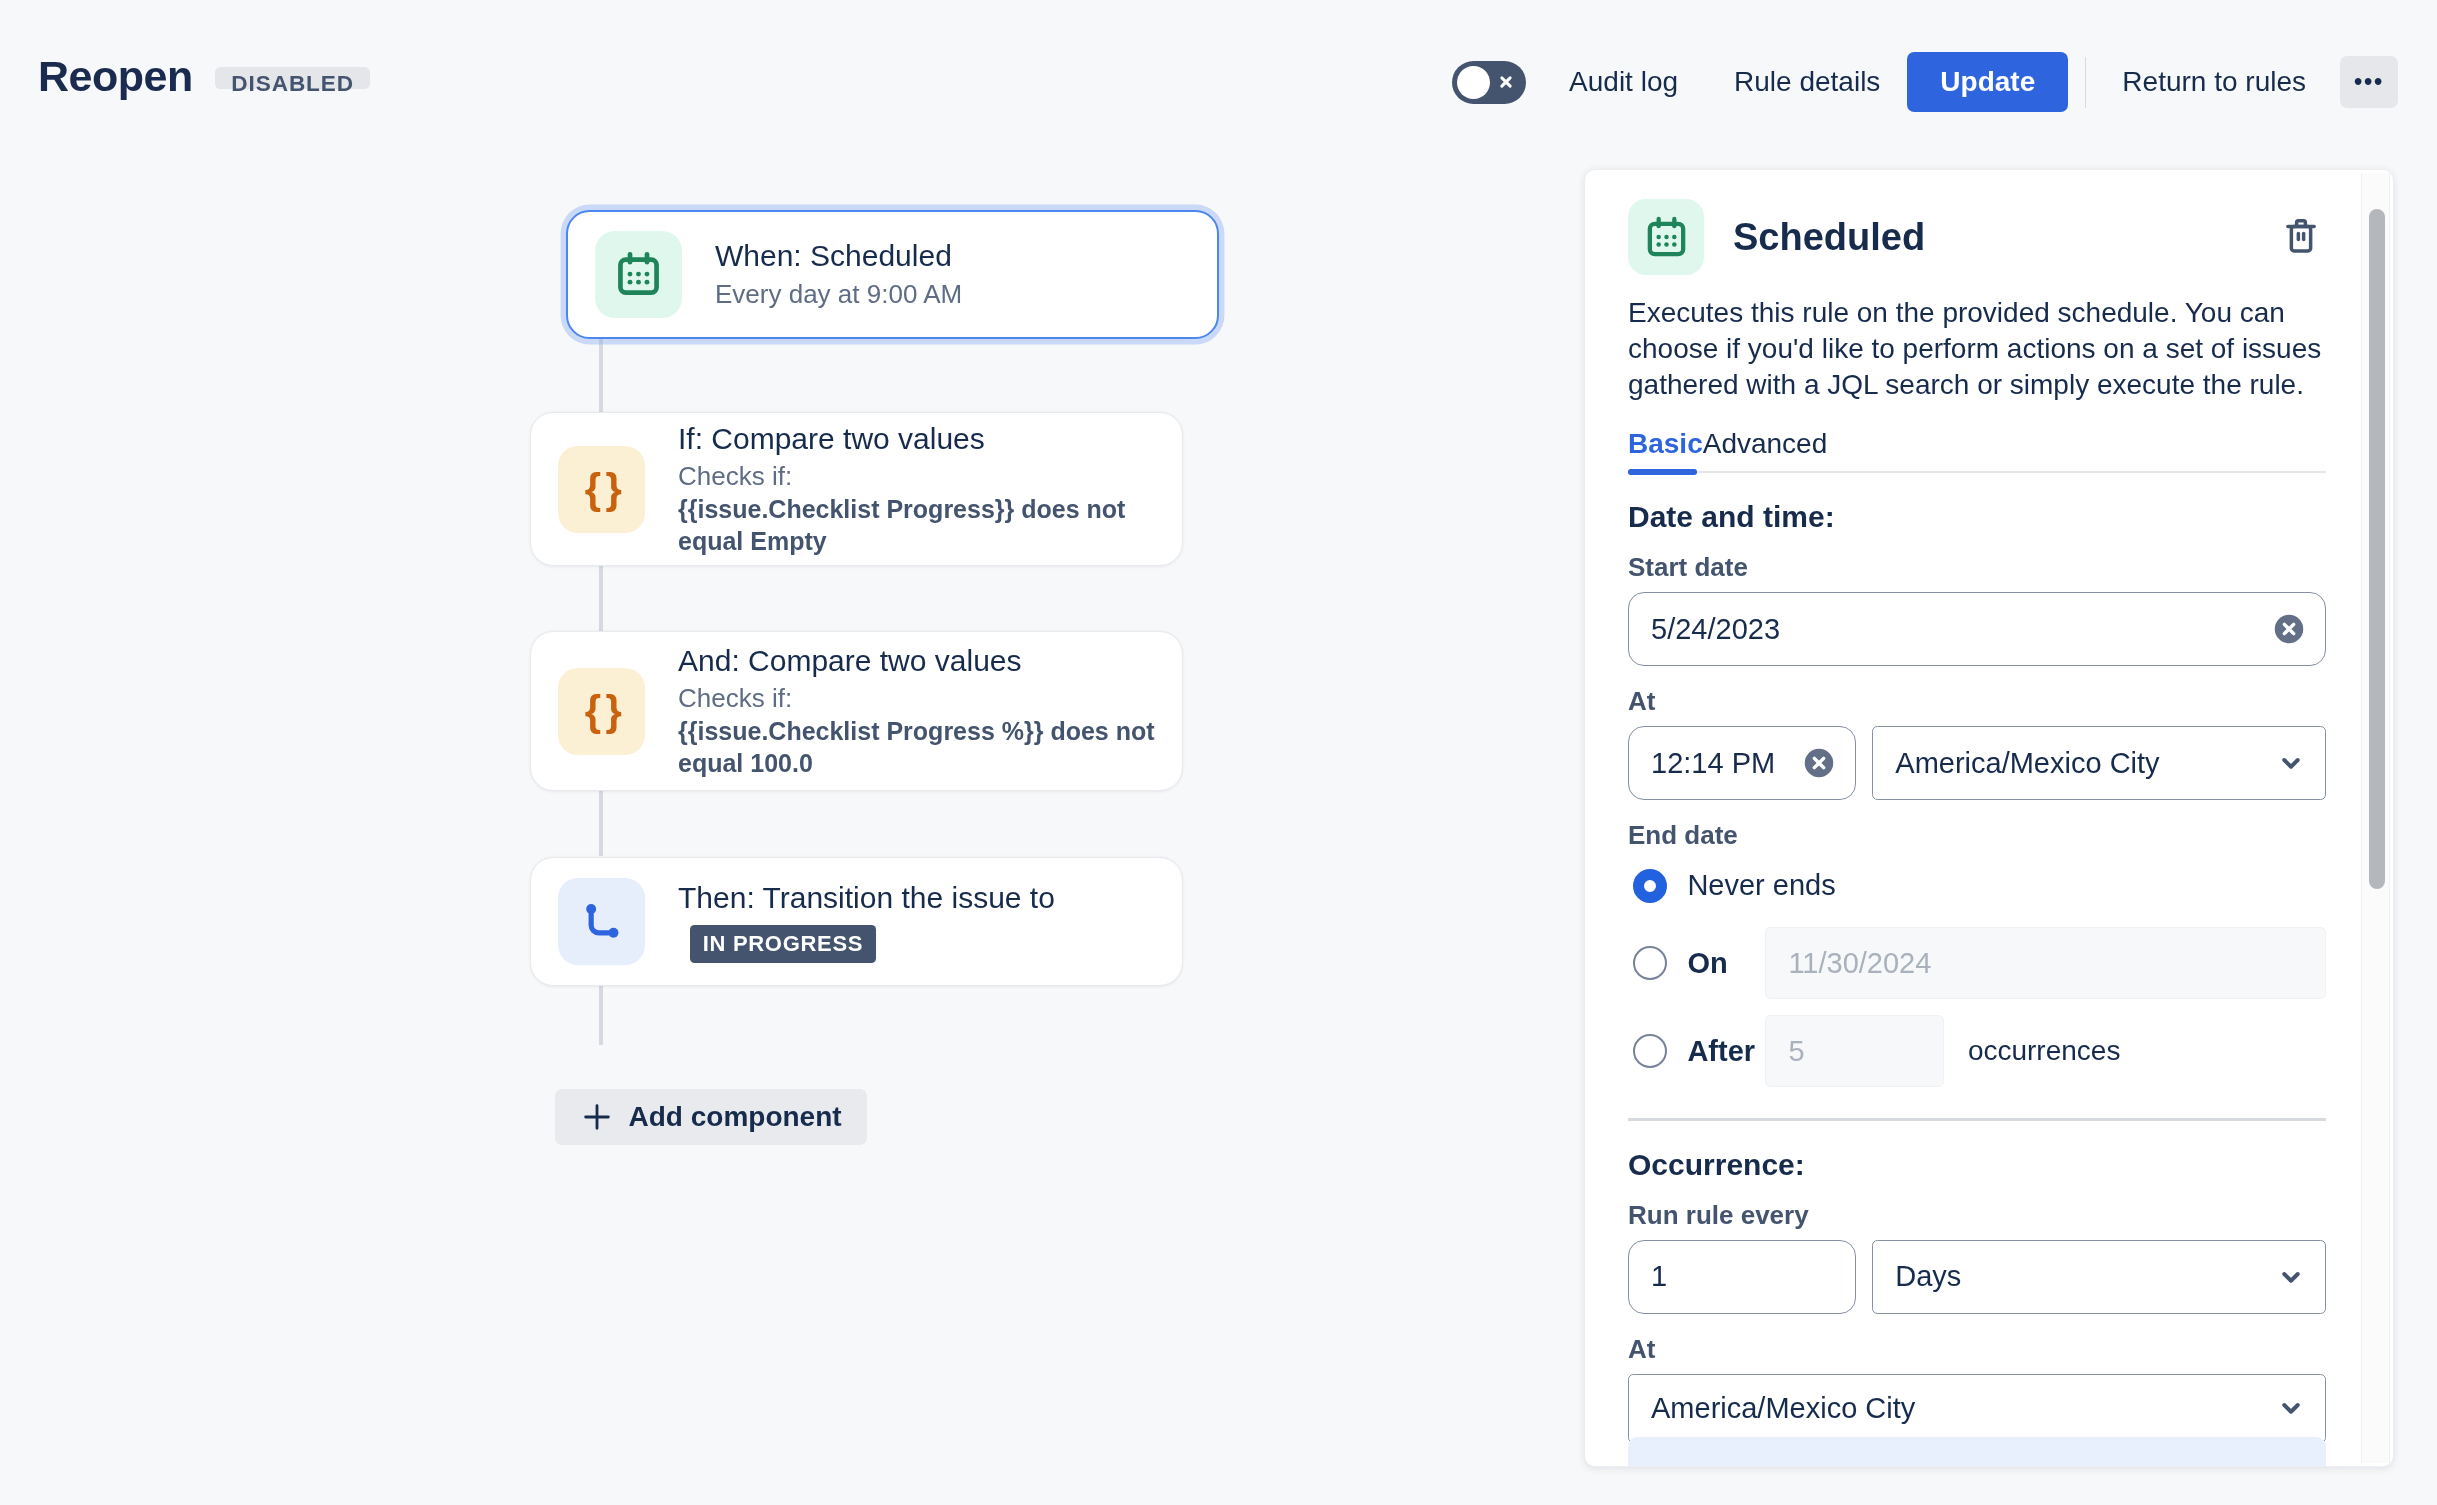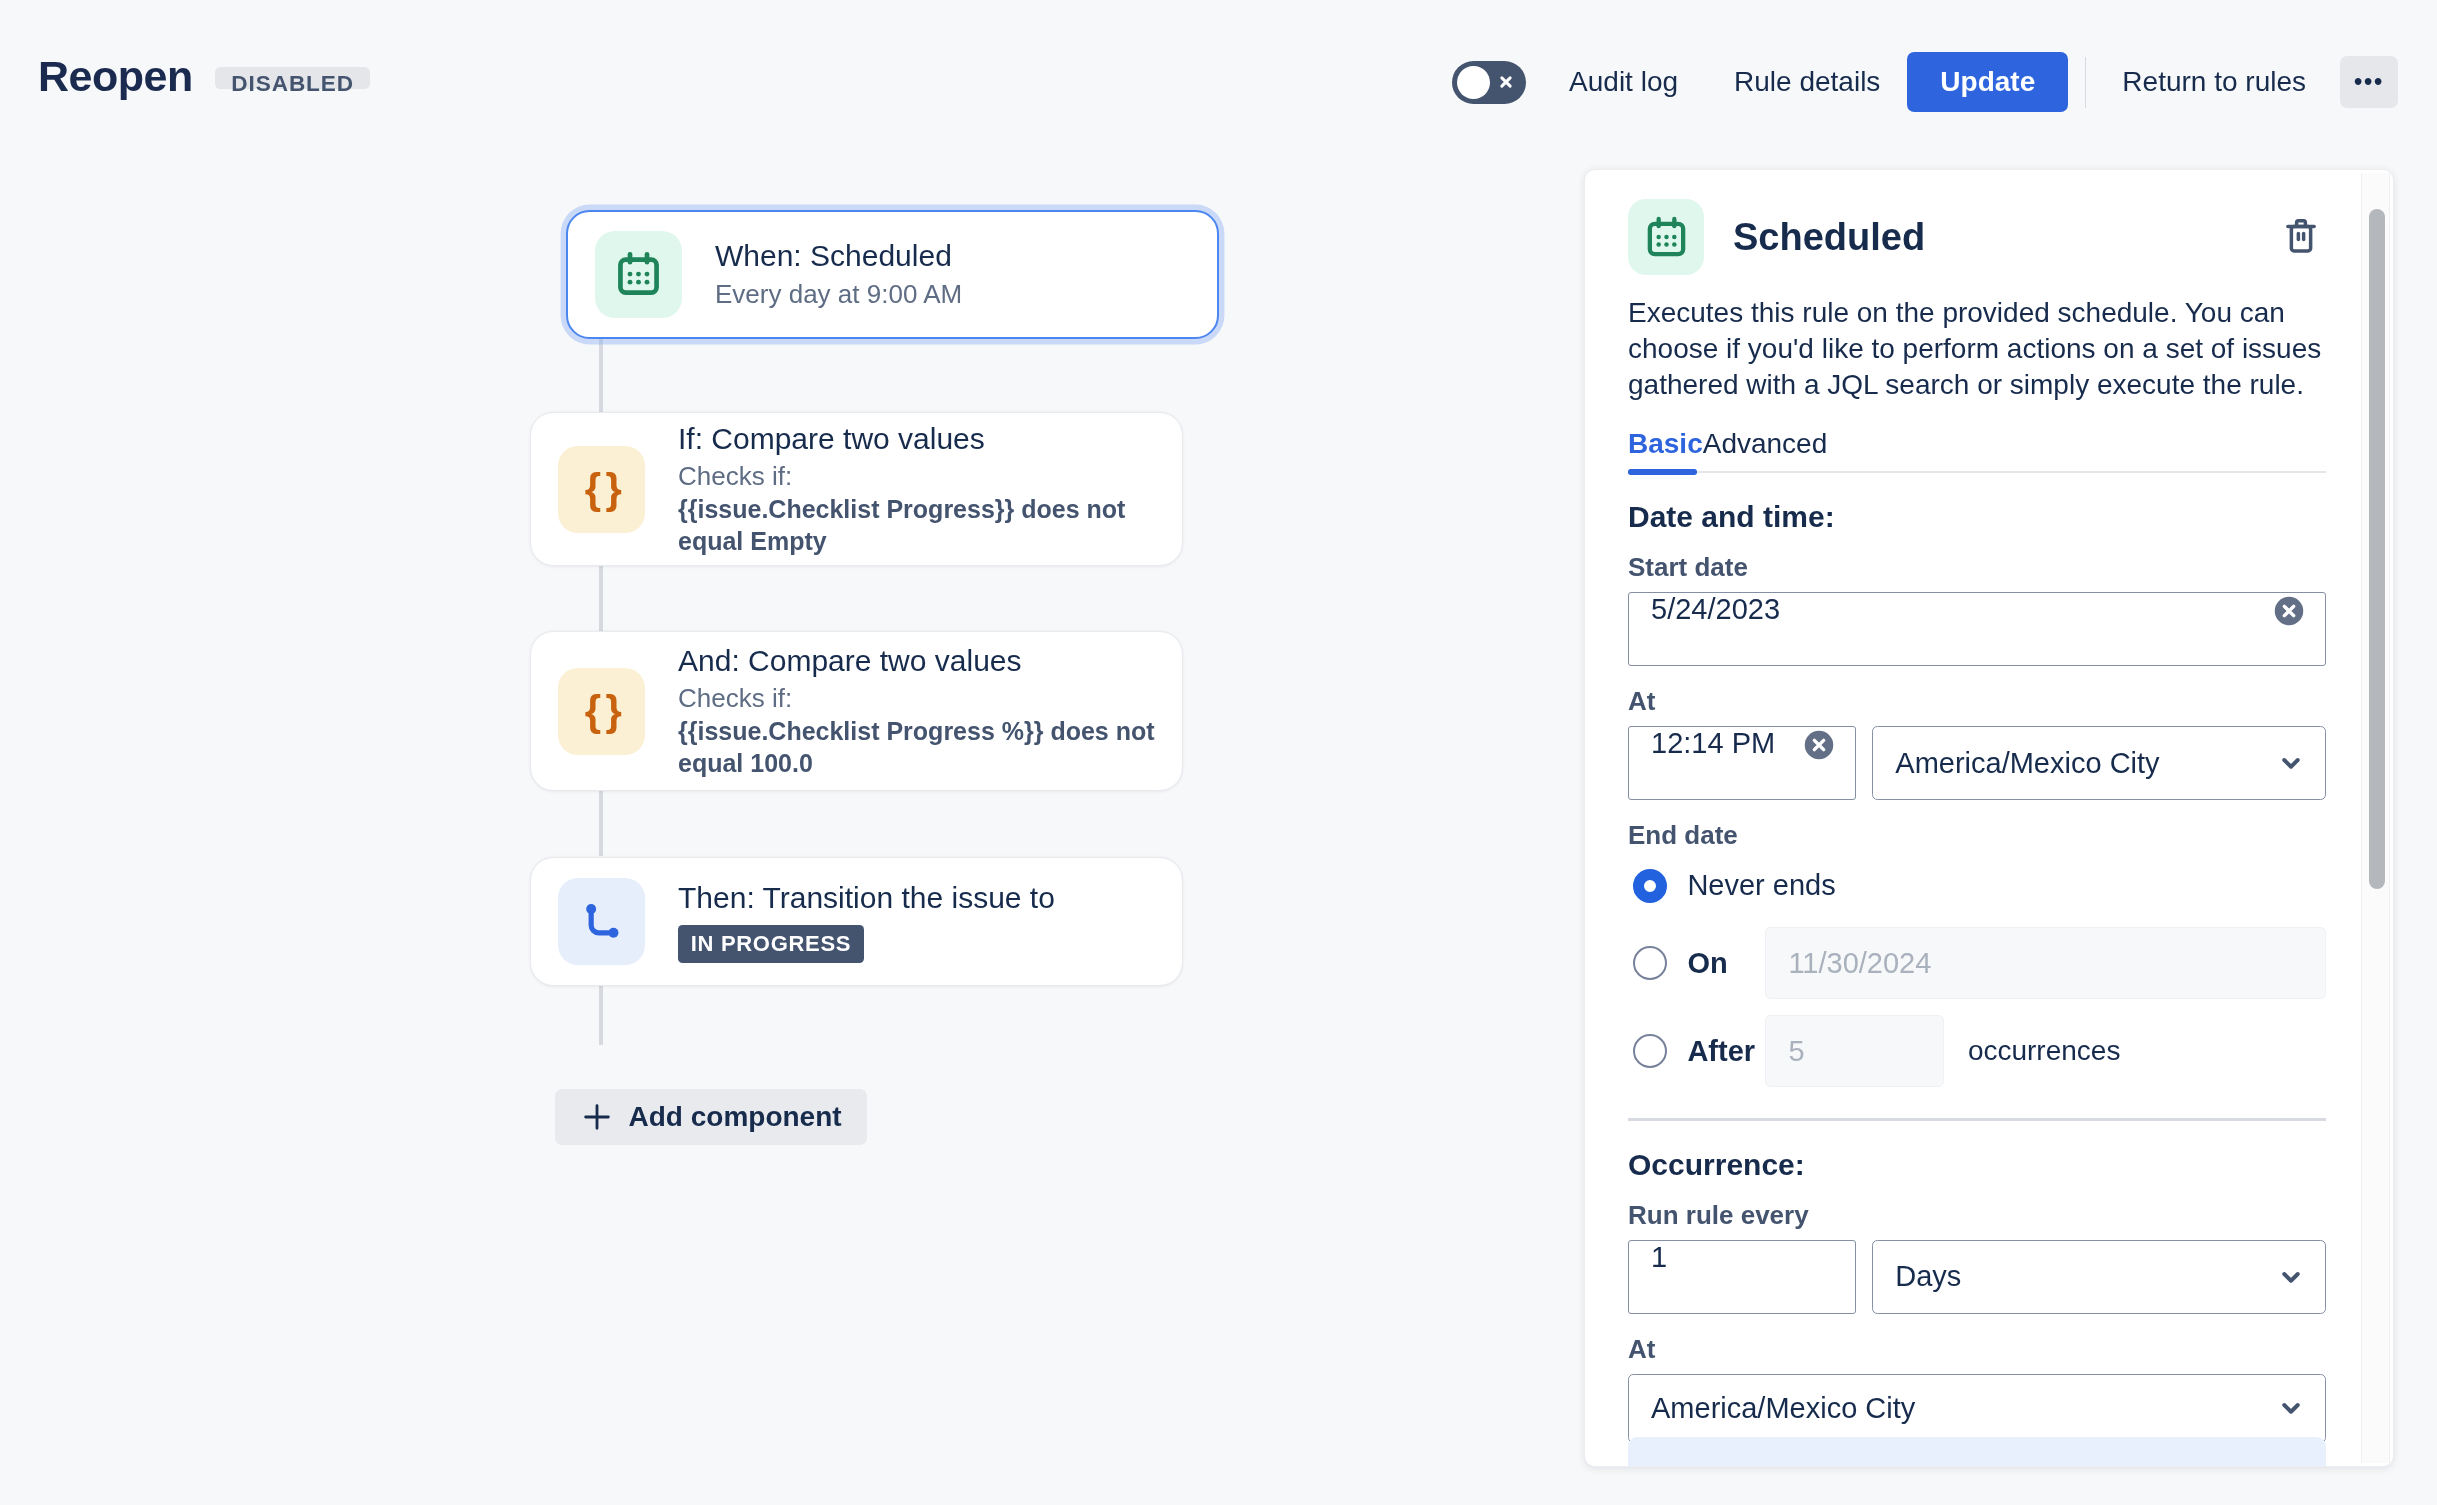--- a/index.html
+++ b/index.html
@@ -59,20 +59,21 @@
   .icon-blue   { background:#E6EEFC; }
   .braces-glyph { font-size:42px; font-weight:700; color:#C9620E; letter-spacing:-3.6px; }
   .card-text { display:flex; flex-direction:column; max-width:507px; }
   .card-title { font-size:30px; font-weight:500; color:#172B4D; line-height:36px; }
   .card-sub { font-size:26px; color:#5E6C84; line-height:33px; margin-top:3.6px; }
   .card-cond { font-size:25px; font-weight:700; color:#44546F; line-height:32px; }
   .status-lozenge {
     display:inline-block; margin-top:9px; background:#44546F; color:#fff;
     font-size:22px; font-weight:700; letter-spacing:0.7px; padding:6.3px 12.7px; border-radius:4.5px;
     width:max-content;
+    margin-left:12px;
   }
   .btn-add-component {
     position:absolute; left:555px; top:1042px; height:56px; padding:0 25px;
     background:#E8EAED; border:none; border-radius:7.2px; cursor:pointer; font-family:inherit;
     display:flex; align-items:center; gap:14.5px; font-size:28px; font-weight:600; color:#172B4D;margin-top:47px;
   }
 
   
   .panel {
     position:absolute; left:1584px; top:169px; width:810px; height:1298px;
@@ -89,22 +90,22 @@
   .tabs { position:relative; display:flex; border-bottom:2.7px solid #E3E5E9; padding-bottom:11px; }
   .tab { font-size:28px; font-weight:500; color:#172B4D; cursor:pointer; }
   .tab.active { color:#2E65DF; font-weight:600; }
   .tab-underline { position:absolute; left:0; bottom:-3.6px; width:69px; height:5.4px; background:#2E65DF; border-radius:2.7px; }
 
   .sec-heading { font-size:30px; font-weight:700; color:#172B4D; margin-top:27px; margin-bottom:18px; }
   .field-label { font-size:26px; font-weight:700; color:#44546F; margin-bottom:9px; }
   .mt { margin-top:20px; }
 
   .input-wrap {
-    height:74px; border:1.8px solid #8590A2; border-radius:3px; background:#fff;
-    display:flex; align-items:flex-start; padding:0 18px 0 22px;
+    height:74px; border:1.8px solid #8590A2; border-radius:16px; background:#fff;
+    display:flex; align-items:center; padding:0 18px 0 22px;
   }
   .input-wrap input {
     flex:1; min-width:0; border:none; outline:none; font-size:29px; color:#172B4D;
     font-family:inherit; background:transparent;
   }
   .clear-btn { background:none; border:none; cursor:pointer; padding:0; display:flex; flex-shrink:0; }
   .select {
     height:74px; border:1.8px solid #8590A2; border-radius:5.4px; background:#fff;
     display:flex; align-items:center; justify-content:space-between; padding:0 16.3px 0 22px;
     font-size:29px; color:#172B4D; cursor:pointer;

